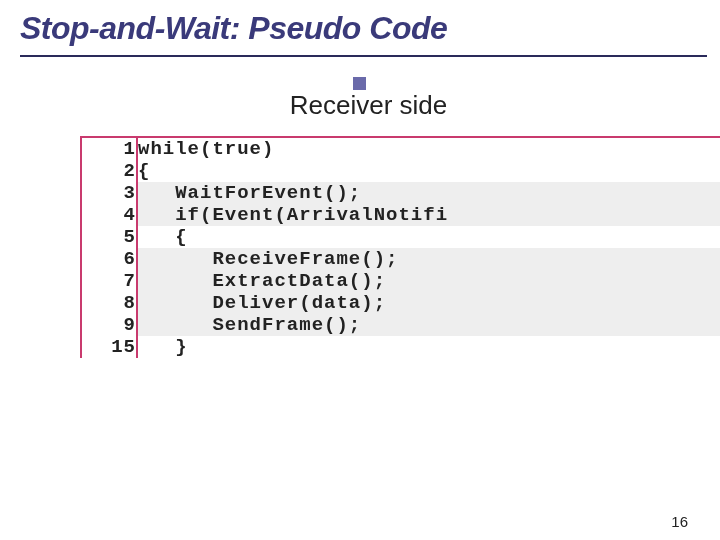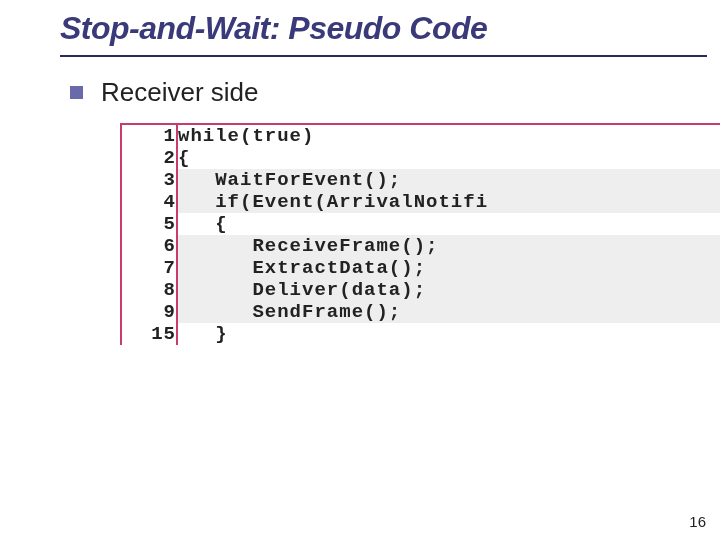--- a/index.html
+++ b/index.html
@@ -10,37 +10,37 @@
     body {
       width: 720px;
       height: 540px;
       background: #ffffff;
       font-family: Verdana, Geneva, sans-serif;
       position: relative;
       overflow: hidden;
     }
     .slide {
       padding: 10px 13px 0 20px;
-      margin-left: 40px;
     }
     .title {
       font-size: 32px;
       font-weight: bold;
       font-style: italic;
       color: #3a3a7a;
       padding-bottom: 8px;
       border-bottom: 2px solid #2a2a5a;
       margin-bottom: 20px;
       letter-spacing: -0.5px;
     }
     .bullet-row {
       display: flex;
       align-items: center;
       margin-left: 10px;
       margin-bottom: 15px;
+      flex-direction: column;
     }
     .bullet {
       width: 13px;
       height: 13px;
       background: #6a6aaa;
       margin-right: 18px;
       flex-shrink: 0;
     }
     .bullet-text {
       font-size: 26px;
@@ -83,21 +83,21 @@
       color: #222;
       white-space: pre;
       letter-spacing: 1px;
     }
     .shaded {
       background: #eeeeee;
     }
     .page-num {
       position: absolute;
       bottom: 10px;
-      right: 14px;
+      right: 32px;
       font-size: 15px;
       color: #222;
       font-family: Arial, sans-serif;
     }
   </style>
 </head>
 <body>
 
 <div class="slide">
   <div class="title">Stop-and-Wait: Pseudo Code</div>

